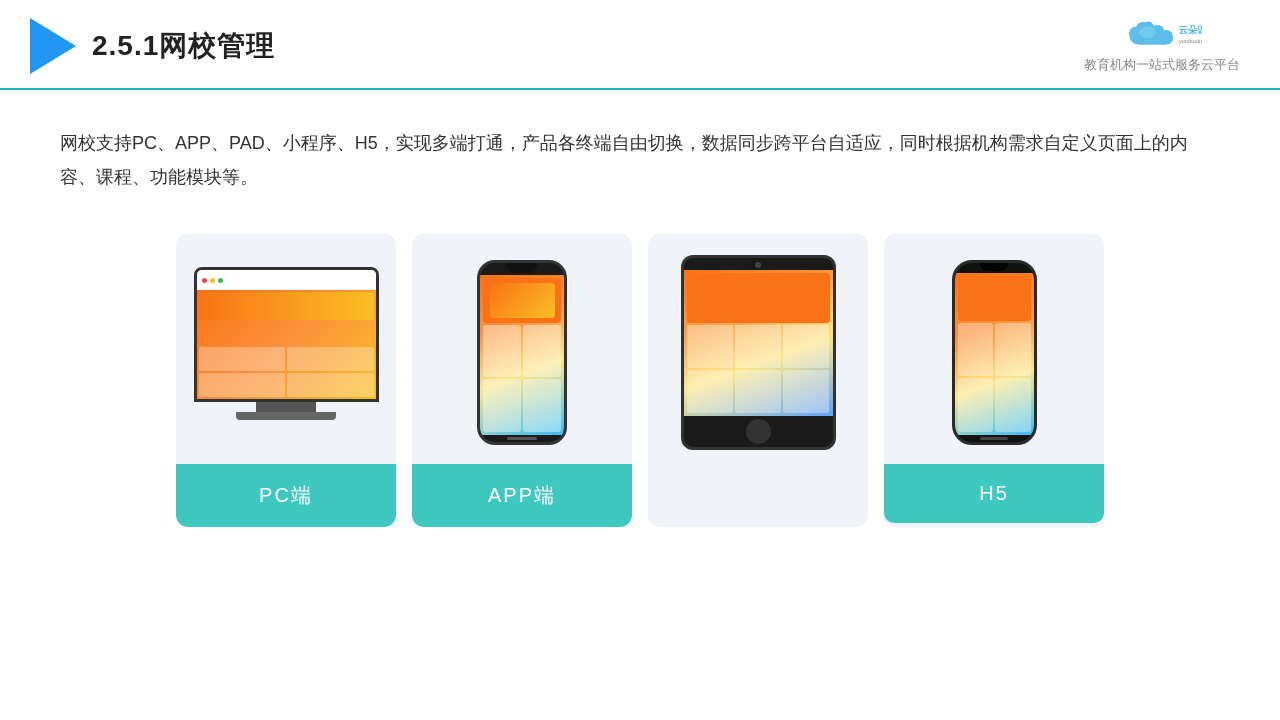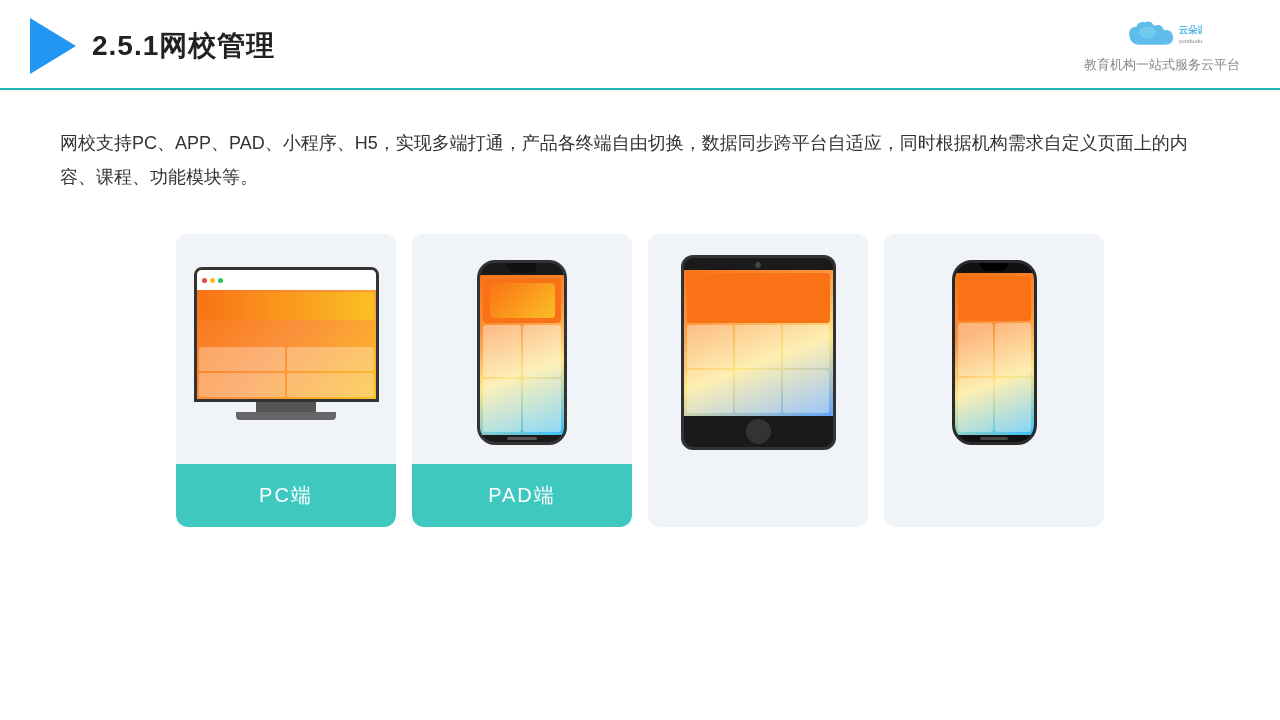--- a/index.html
+++ b/index.html
@@ -392,21 +392,21 @@
           <div class="phone-screen-grid">
             <div class="phone-tile"></div>
             <div class="phone-tile"></div>
             <div class="phone-tile"></div>
             <div class="phone-tile"></div>
           </div>
         </div>
         <div class="phone-home-bar"></div>
       </div>
     </div>
-    <div class="card-label">PAD端</div>
+    <div class="card-label">APP端</div>
   </div>
 
   <div class="card">
     <div class="card-image-area">
       <div class="tablet-mockup">
         <div class="tablet-camera"></div>
         <div class="tablet-screen">
           <div class="tablet-banner"></div>
           <div class="tablet-grid">
             <div class="tablet-tile"></div>
@@ -432,15 +432,16 @@
           <div class="smartphone-grid">
             <div class="smartphone-tile"></div>
             <div class="smartphone-tile"></div>
             <div class="smartphone-tile"></div>
             <div class="smartphone-tile"></div>
           </div>
         </div>
         <div class="smartphone-bar"></div>
       </div>
     </div>
+    <div class="card-label">H5</div>
   </div>
 
 </div>
 
 </body></html>

